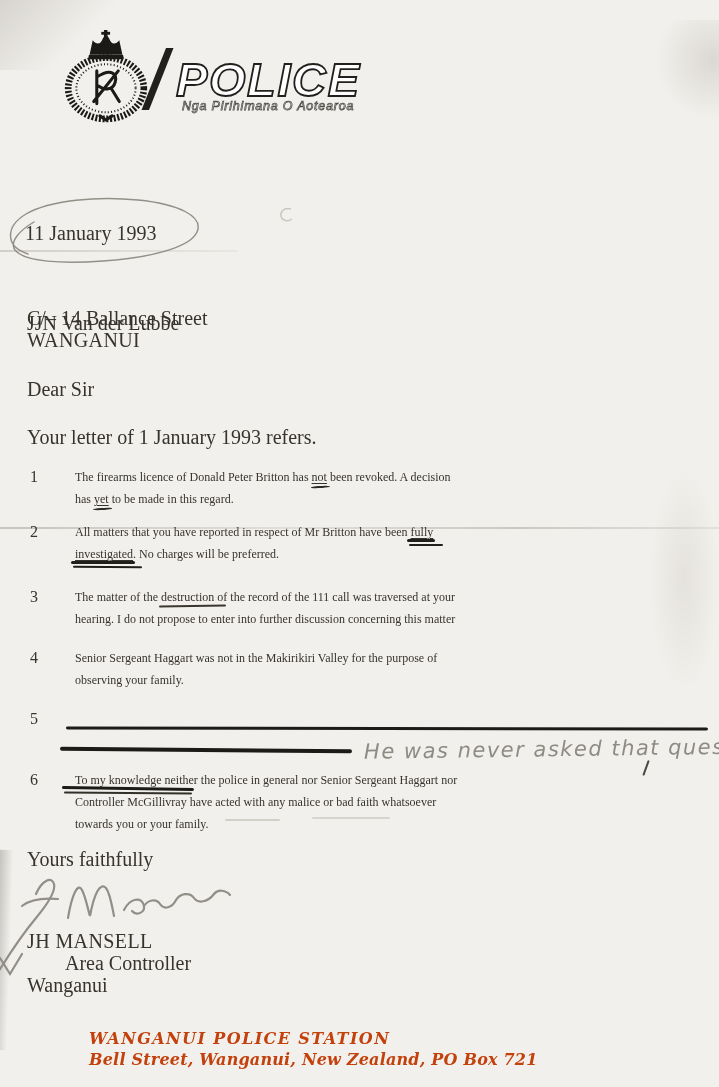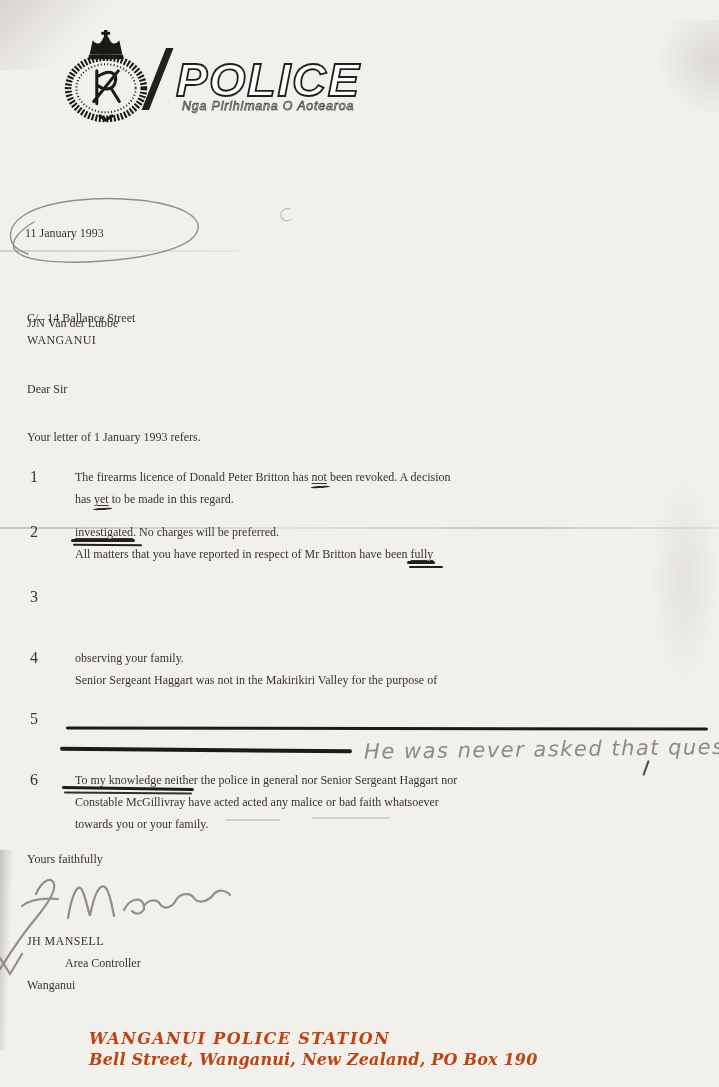--- a/index.html
+++ b/index.html
@@ -2,21 +2,21 @@
 <html><head>
 <meta charset="utf-8">
 <style>
   html,body{margin:0;padding:0;background:#e8e6e2;}
   .page{
     position:relative;width:719px;height:1087px;overflow:hidden;
     background:#f2f0ec;
     font-family:"Liberation Serif", serif;
     color:#37332d;
   }
-  .typed{font-size:12px;line-height:22px;white-space:nowrap;}
+  .typed{font-size:20px;line-height:22px;white-space:nowrap;}
   .caps{letter-spacing:.4px;}
   .abs{position:absolute;}
   
   .pnum{position:absolute;left:30px;top:0;font-size:16px;line-height:22px;}
   .plines{position:absolute;left:75px;top:0;}
   .pline{height:22px;line-height:22px;white-space:nowrap;font-size:12px;}
   
   .u-pen2{text-decoration:underline;text-decoration-thickness:1px;text-underline-offset:2px;position:relative;}
   .u-pen2::after{content:"";position:absolute;left:-1px;right:-3px;bottom:-4px;height:2.2px;background:#2c2a25;border-radius:40%;transform:rotate(-3deg);}
   
@@ -90,46 +90,50 @@
     <div class="pnum">1</div>
     <div class="plines">
       <div class="pline"><span>The firearms licence of Donald Peter Britton has </span><span class="u-pen2">not</span><span> been revoked. A decision</span></div>
       <div class="pline"><span>has </span><span class="u-pen2">yet</span><span> to be made in this regard.</span></div>
     </div>
   </div>
 
   <div class="abs" style="left:0;top:521px;width:719px;height:44px;">
     <div class="pnum">2</div>
     <div class="plines">
+      <div class="pline"><span>All matters that you have reported in respect of Mr Britton have been </span><span class="u-heavy">fully</span></div>
       <div class="pline"><span class="u-heavy">investigated</span><span>. No charges will be preferred.</span></div>
-      <div class="pline"><span>All matters that you have reported in respect of Mr Britton have been </span><span class="u-heavy">fully</span></div>
     </div>
   </div>
 
   <div class="abs" style="left:0;top:586px;width:719px;height:44px;">
     <div class="pnum">3</div>
+    <div class="plines">
+      <div class="pline"><span>The matter of the </span><span class="u-pen1">destruction</span><span> of the record of the 111 call was traversed at your</span></div>
+      <div class="pline"><span>hearing. I do not propose to enter into further discussion concerning this matter</span></div>
+    </div>
   </div>
 
   <div class="abs" style="left:0;top:647px;width:719px;height:44px;">
     <div class="pnum">4</div>
     <div class="plines">
+      <div class="pline"><span>Senior Sergeant Haggart was not in the Makirikiri Valley for the purpose of</span></div>
       <div class="pline"><span>observing your family.</span></div>
-      <div class="pline"><span>Senior Sergeant Haggart was not in the Makirikiri Valley for the purpose of</span></div>
     </div>
   </div>
 
   <div class="abs" style="left:0;top:708px;width:719px;height:44px;">
     <div class="pnum">5</div>
   </div>
 
   <div class="abs" style="left:0;top:769px;width:719px;height:66px;">
     <div class="pnum">6</div>
     <div class="plines">
       <div class="pline"><span>To my knowledge</span><span> neither the police in general nor Senior Sergeant Haggart nor</span></div>
-      <div class="pline"><span>Constable McGillivray have acted acted any malice or bad faith whatsoever</span></div>
+      <div class="pline"><span>Controller McGillivray have acted with any malice or bad faith whatsoever</span></div>
       <div class="pline"><span>towards you or your family.</span></div>
     </div>
   </div>
 
   <div class="stroke" style="left:66px;top:727px;width:642px;height:3.4px;transform:rotate(.1deg);"></div>
   <div class="stroke" style="left:60px;top:748px;width:292px;height:4px;transform:rotate(.5deg);"></div>
   <div class="stroke" style="left:62px;top:787px;width:132px;height:2.6px;transform:rotate(.9deg);"></div>
   <div class="stroke" style="left:64px;top:792px;width:128px;height:2.2px;transform:rotate(.5deg);background:#33302a;"></div>
   <div class="stroke" style="left:645px;top:760px;width:2.2px;height:16px;transform:rotate(20deg);background:#4a473f;"></div>
 
@@ -146,15 +150,15 @@
       <path d="M142 40 C146 34 154 32 158 38 C162 44 170 42 174 34 C178 27 188 26 192 32 C196 38 206 36 212 28 C216 23 224 24 228 29"></path>
       <path d="M-2 92 L8 108 L20 88"></path>
     </g>
   </svg>
 
   <div class="abs typed caps" style="left:27px;top:930px;">JH MANSELL</div>
   <div class="abs typed" style="left:21px;top:952px;margin-left:44px;">Area Controller</div>
   <div class="abs typed" style="left:27px;top:974px;">Wanganui</div>
 
   <div class="footerline" style="top:1029px;letter-spacing:1.4px;">WANGANUI POLICE STATION</div>
-  <div class="footerline" style="top:1050px;letter-spacing:.2px;">Bell Street, Wanganui, New Zealand, PO Box 190</div>
+  <div class="footerline" style="top:1050px;letter-spacing:.2px;">Bell Street, Wanganui, New Zealand, PO Box 721</div>
 
 </div>
 
 </body></html>

